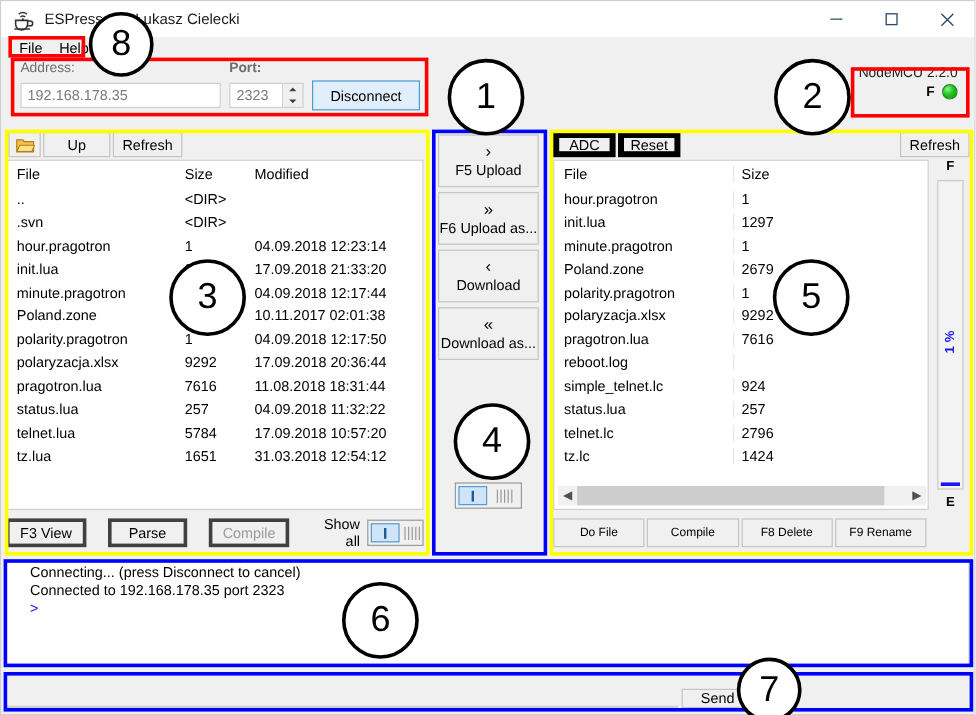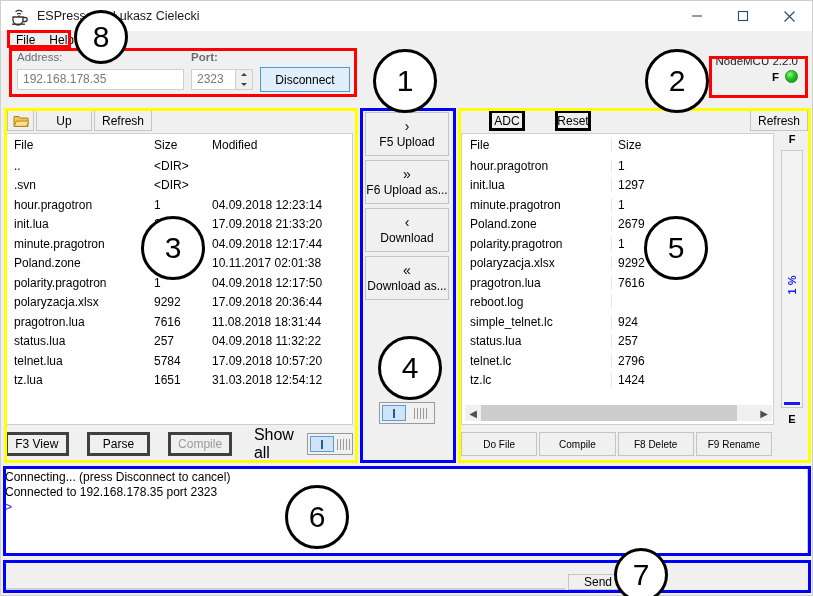--- a/index.html
+++ b/index.html
@@ -116,21 +116,21 @@
   .c-file{width:148px;padding-left:8px;box-sizing:border-box;white-space:nowrap;overflow:hidden;}
   .c-size{width:58px;box-sizing:border-box;white-space:nowrap;}
   .c-mod{flex:1;box-sizing:border-box;white-space:nowrap;}
 
   .left-bottom{position:absolute;left:2px;top:322px;width:348px;height:28px;display:flex;align-items:center;}
   .lb-btn{
     width:80px;height:24px;border:3px solid #404040;background:#f0f0f0;box-sizing:border-box;
     display:flex;align-items:center;justify-content:center;font-size:12px;margin-right:18px;color:#000;
   }
   .lb-btn.disabled{color:#9a9a9a;}
-  .showall-label{font-size:16px;margin:0 6px 0 4px;}
+  .showall-label{font-size:12px;margin:0 6px 0 4px;text-align:right;}
   .toggle{
     width:56px;height:22px;border:1px solid #9a9a9a;background:#f0f0f0;box-sizing:border-box;
     display:flex;align-items:center;padding:2px;
   }
   .toggle-knob{
     width:24px;height:16px;background:#cfe4f7;border:1px solid #5b9bd5;box-sizing:border-box;
     display:flex;align-items:center;justify-content:center;
   }
   .toggle-knob::after{content:"";width:2px;height:9px;background:#1d5c96;}
   .toggle-grill{flex:1;height:16px;display:flex;align-items:center;justify-content:center;gap:2px;margin-left:3px;}
@@ -144,21 +144,21 @@
     display:flex;flex-direction:column;align-items:center;justify-content:center;
     font-size:12px;color:#000;
   }
   .mid-btn .glyph{font-size:14px;line-height:15px;margin-bottom:1px;}
   .diet-label{text-align:center;font-size:12px;margin-top:84px;}
   .diet-toggle{margin:4px auto 0 auto;width:56px;height:22px;border:1px solid #9a9a9a;background:#f0f0f0;box-sizing:border-box;display:flex;align-items:center;padding:2px;}
 
   
   .pane-right{position:absolute;left:458px;top:2px;width:351px;height:353px;background:#f0f0f0;}
   .r-toolbar{display:flex;height:21px;margin:2px 2px 0 2px;align-items:stretch;}
-  .r-btn{width:36px;border:3px solid #000000;background:#f0f0f0;box-sizing:border-box;display:flex;align-items:center;justify-content:center;font-size:12px;margin-right:2px;margin-left:28px;}
+  .r-btn{width:52px;border:5px solid #000000;background:#f0f0f0;box-sizing:border-box;display:flex;align-items:center;justify-content:center;font-size:12px;margin-right:2px;}
   .r-spacer{flex:1;}
   .r-refresh{width:58px;border:1px solid #c4c4c4;background:#f0f0f0;box-sizing:border-box;display:flex;align-items:center;justify-content:center;font-size:12px;}
   .rfilelist{
     position:absolute;left:2px;top:25px;width:313px;height:292px;
     background:#fff;border:1px solid #cfcfcf;box-sizing:border-box;overflow:hidden;
   }
   .rc-file{width:150px;padding-left:8px;box-sizing:border-box;white-space:nowrap;border-right:1px solid #e8e8e8;}
   .rc-size{flex:1;padding-left:6px;box-sizing:border-box;white-space:nowrap;}
   .hscroll{
     position:absolute;left:3px;bottom:3px;width:307px;height:16px;background:#f0f0f0;
@@ -180,21 +180,21 @@
     transform:rotate(-90deg);transform-origin:center center;text-align:center;
   }
   .right-bottom{position:absolute;left:2px;top:322px;width:313px;height:28px;display:flex;align-items:center;}
   .rb-btn{flex:1;height:24px;border:1px solid #c4c4c4;background:#f0f0f0;box-sizing:border-box;
     display:flex;align-items:center;justify-content:center;font-size:10px;margin-right:2px;color:#000;}
 
   
   .console{
     position:absolute;left:3px;top:466px;right:4px;height:88px;
     background:#fff;border:1px solid #cfcfcf;box-sizing:border-box;
-    padding:2px 0;font-size:12px;line-height:15px;overflow:hidden;
+    padding:2px 20px;font-size:12px;line-height:15px;overflow:hidden;
   }
   .console .prompt{color:#1a1af0;}
 
   
   .sendrow{position:absolute;left:3px;bottom:5px;right:4px;height:22px;display:flex;align-items:flex-end;}
   .send-input{flex:1;background:#fff;border:1px solid #cfcfcf;box-sizing:border-box;}
   .send-btn{width:60px;border:1px solid #c4c4c4;background:#f0f0f0;box-sizing:border-box;
     display:flex;align-items:center;justify-content:center;font-size:12px;margin-left:3px;}
   .send-tail{width:180px;background:#f0f0f0;}
 

